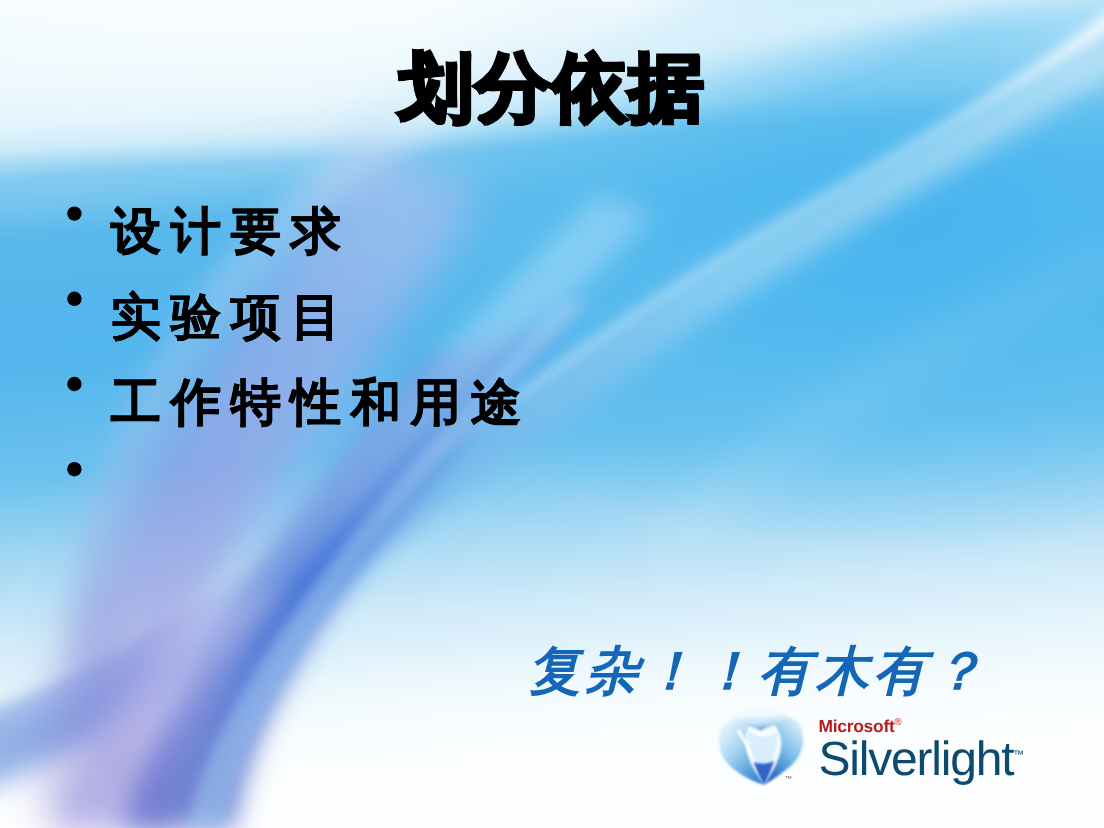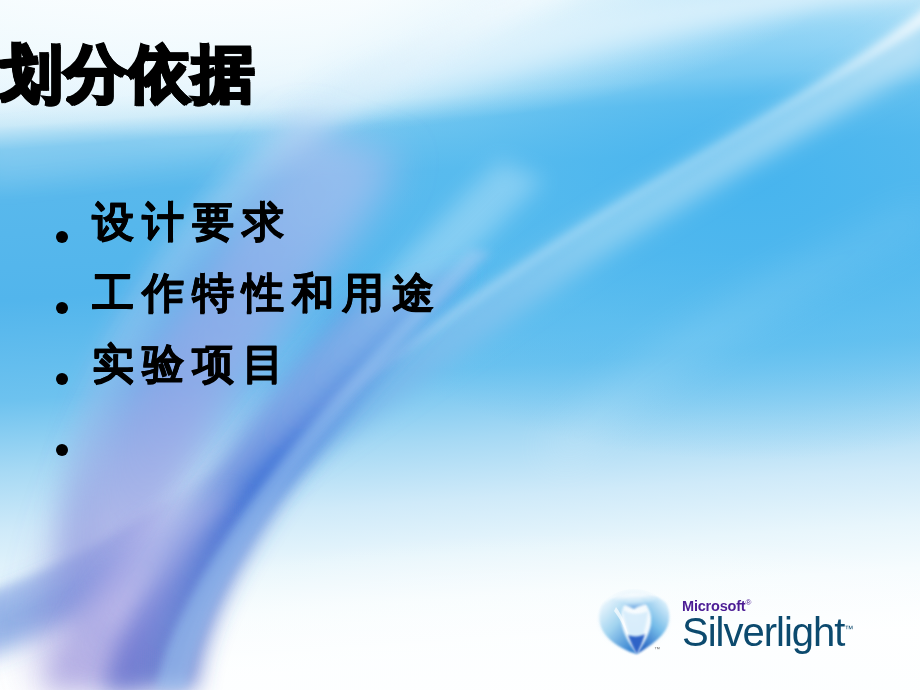--- a/index.html
+++ b/index.html
@@ -84,20 +84,21 @@
   #content {
     position: absolute;
     inset: 0;
   }
 
   #title {
     position: absolute;
     left: 0;
     right: 0;
     top: 40px;
+    text-align: center;
     color: #000000;
     font-size: 62px;
     line-height: 1.1;
     font-weight: 900;
     letter-spacing: 2px;
     text-shadow:
        1px 0 0 #000, 2px 0 0 #000, -1px 0 0 #000,
        0 1px 0 #000, 0 2px 0 #000, 0 -1px 0 #000,
        2px 2px 0 #000, -1px 1px 0 #000, 1px -1px 0 #000;
     -webkit-text-stroke: 3px #000;
@@ -106,21 +107,21 @@
   #bullet-list {
     position: absolute;
     left: 56px;
     top: 172px;
     margin: 0;
     padding: 0;
     list-style: none;
   }
   .bullet-row {
     display: flex;
-    align-items: flex-end;
+    align-items: flex-start;
     height: 71px;
   }
   .bullet-dot {
     width: 12px;
     height: 12px;
     border-radius: 50%;
     background: #000000;
     flex: 0 0 auto;
     margin-right: 24px;
   }
@@ -165,21 +166,21 @@
   }
   #silverlight-mark svg { display:block; width: 84px; height: 76px; }
   #silverlight-wordmark {
     margin-left: 6px;
     position: relative;
     top: 3px;
   }
   #ms-word {
     font-size: 14.5px;
     font-weight: 700;
-    color: #4c1d95;
+    color: #b91c1c;
     letter-spacing: -0.2px;
     line-height: 1;
     position: relative;
   }
   #ms-word .reg {
     font-size: 8px;
     vertical-align: super;
     font-weight: 400;
   }
   #sl-word {
@@ -294,31 +295,32 @@
 
     <div id="title">划分依据</div>
 
     <ul id="bullet-list">
       <li class="bullet-row">
         <span class="bullet-dot"></span>
         <span class="bullet-text">设计要求</span>
       </li>
       <li class="bullet-row">
         <span class="bullet-dot"></span>
-        <span class="bullet-text">工作特性和用途</span>
+        <span class="bullet-text">实验项目</span>
       </li>
       <li class="bullet-row">
         <span class="bullet-dot"></span>
-        <span class="bullet-text">实验项目</span>
+        <span class="bullet-text">工作特性和用途</span>
       </li>
       <li class="bullet-row">
         <span class="bullet-dot"></span>
       </li>
     </ul>
 
+    <div id="tagline">复杂！！有木有？</div>
 
     <div id="silverlight-logo">
       <div id="silverlight-mark">
         <svg viewBox="0 0 84 76" xmlns="http://www.w3.org/2000/svg">
           <defs>
             <linearGradient id="slA" x1="0.15" y1="0.05" x2="0.8" y2="0.95">
               <stop offset="0%" stop-color="#eaf6fd"></stop>
               <stop offset="45%" stop-color="#9fd3f0"></stop>
               <stop offset="100%" stop-color="#2f7fd0"></stop>
             </linearGradient>

